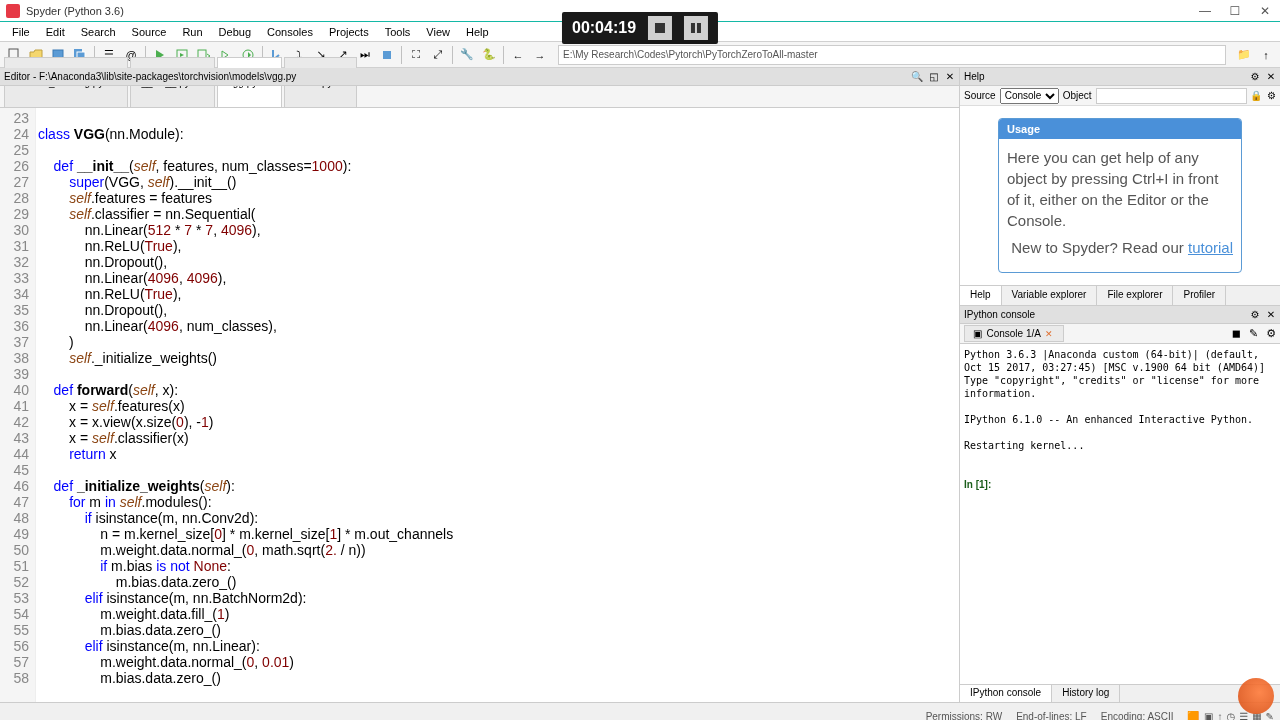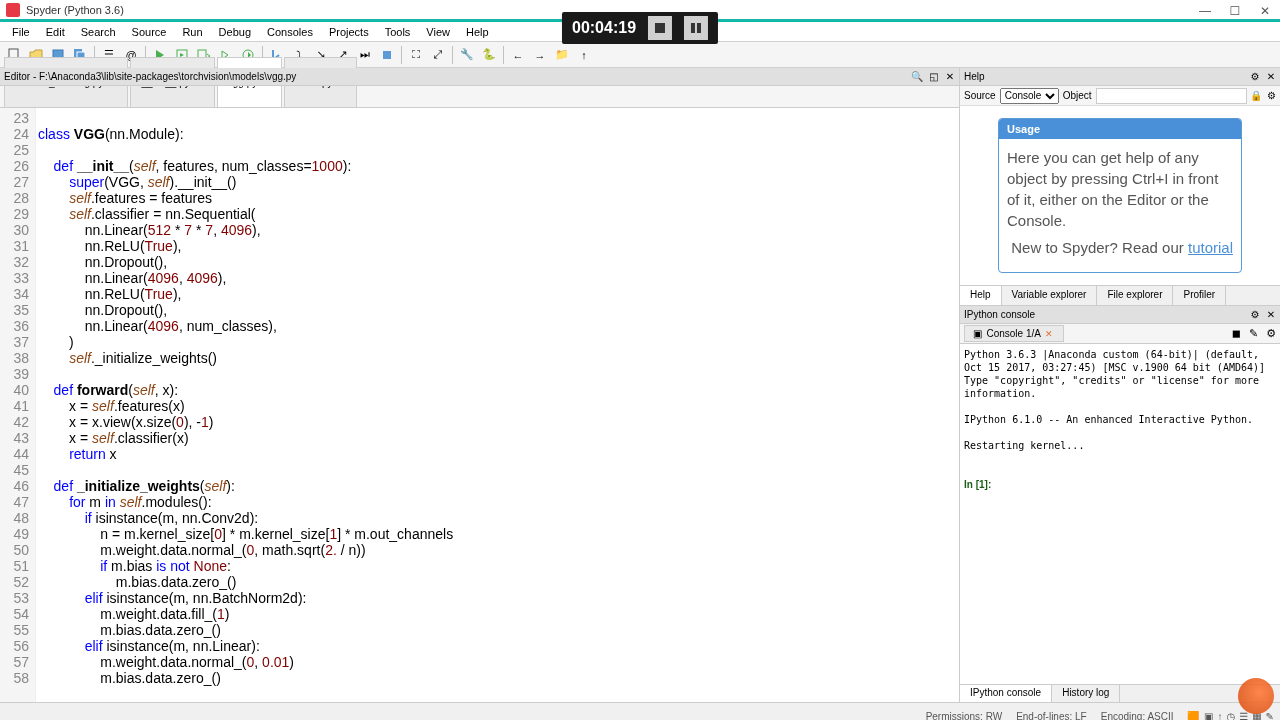--- a/index.html
+++ b/index.html
@@ -1,18 +1,18 @@
 <!DOCTYPE html>
 <html><head>
 <meta charset="utf-8">
 <style>
 * { margin: 0; padding: 0; box-sizing: border-box; font-family: "Segoe UI", Tahoma, sans-serif; }
 body { background: #f0f0f0; overflow: hidden; font-size: 11px; }
 
-.titlebar { height: 22px; background: #fff; display: flex; align-items: center; padding-left: 6px; border-bottom: 3px solid #14b8a6; position: relative; }
+.titlebar { height: 22px; background: #fff; display: flex; align-items: center; padding-left: 6px; border-bottom: 1px solid #14b8a6; position: relative; }
 .titlebar-icon { width: 14px; height: 14px; background: #e63946; border-radius: 2px; margin-right: 6px; }
 .titlebar-text { font-size: 11px; color: #333; }
 .titlebar-controls { position: absolute; right: 0; top: 0; display: flex; height: 22px; }
 .titlebar-controls span { width: 30px; display: flex; align-items: center; justify-content: center; cursor: pointer; font-size: 12px; color: #555; }
 
 .menubar { height: 20px; background: #fff; display: flex; align-items: center; padding-left: 4px; border-bottom: 1px solid #d0d0d0; }
 .menubar span { padding: 0 8px; font-size: 11px; cursor: pointer; }
 
 .toolbar { height: 26px; background: #f5f5f5; display: flex; align-items: center; padding: 0 4px; border-bottom: 1px solid #d0d0d0; gap: 2px; }
 .tb-btn { width: 20px; height: 20px; display: flex; align-items: center; justify-content: center; cursor: pointer; border-radius: 2px; }
@@ -175,20 +175,23 @@
     </div>
   <div class="tb-sep"></div>
   <div class="tb-btn">⛶</div>
   <div class="tb-btn">⤢</div>
   <div class="tb-sep"></div>
   <div class="tb-btn">🔧</div>
   <div class="tb-btn">🐍</div>
   <div class="tb-sep"></div>
   <div class="tb-btn">←</div>
   <div class="tb-btn">→</div>
+  <div class="path-box">
+      <span>E:\My Research\Codes\Pytorch\PyTorchZeroToAll-master</span>
+    </div>
   <div class="tb-btn">📁</div>
   <div class="tb-btn">↑</div>
 </div>
 
 <div class="video-overlay">
   <span class="video-time">00:04:19</span>
   <div class="video-btn">
       <svg width="14" height="14">
         <rect x="2" y="2" width="10" height="10" fill="#333"></rect>
       </svg>

